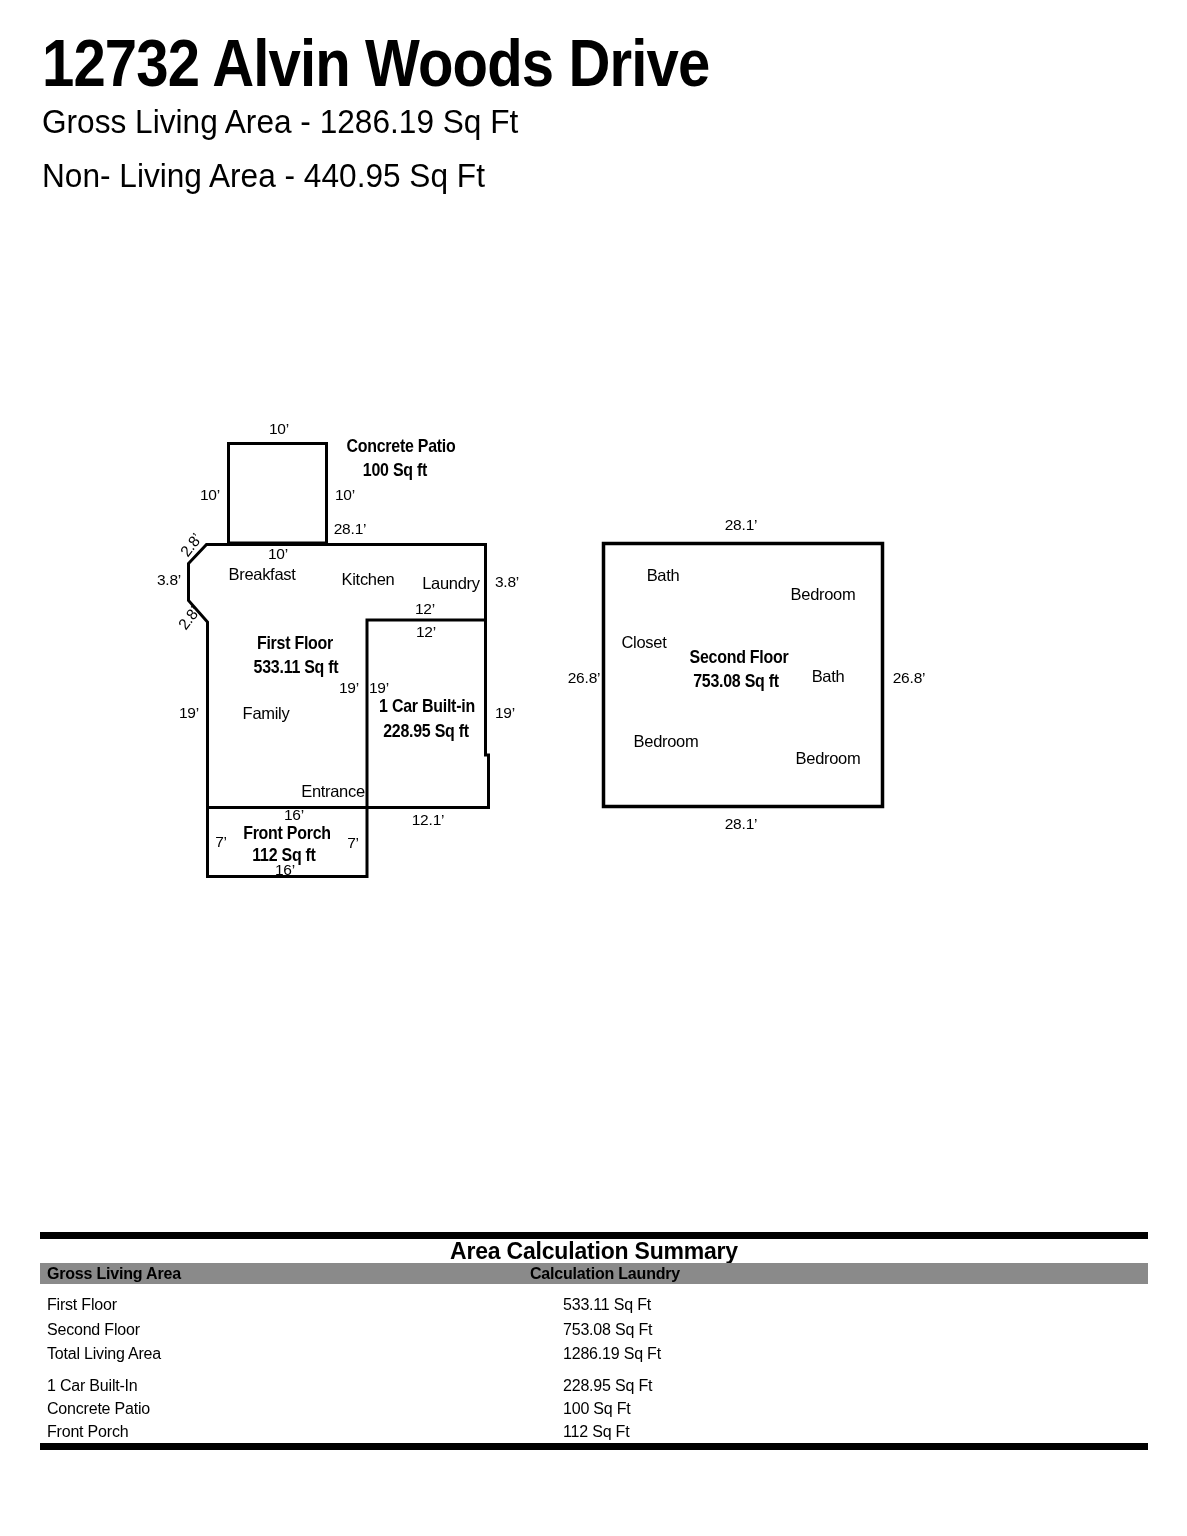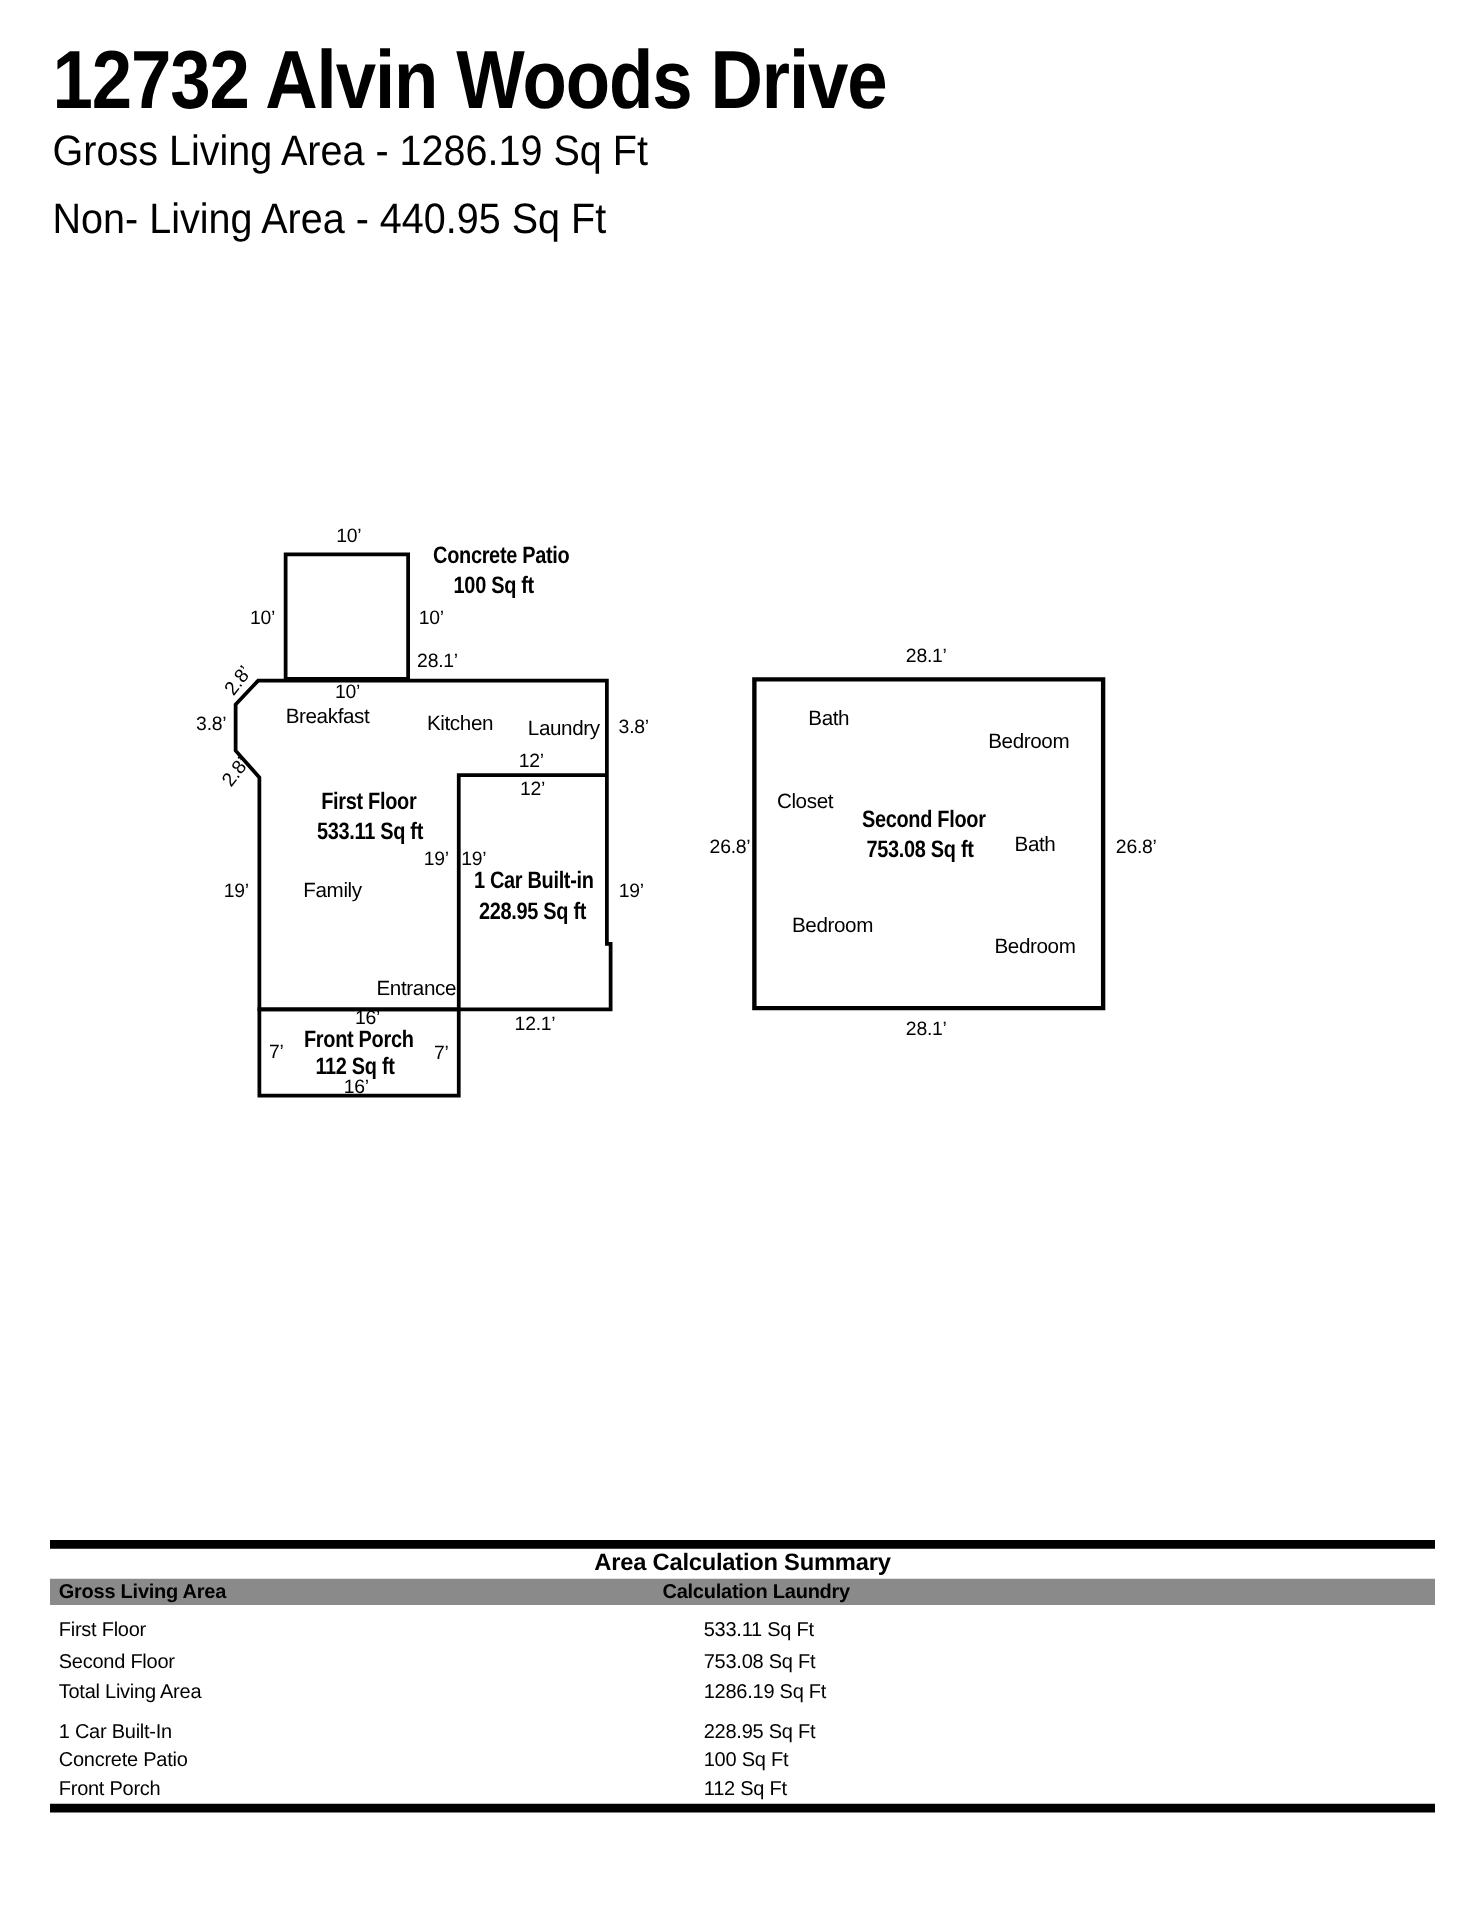--- a/index.html
+++ b/index.html
@@ -16,21 +16,21 @@
       transform:translate(-50%,-50%);line-height:1;}
   .rm{position:absolute;font-size:16.5px;letter-spacing:-0.3px;white-space:nowrap;
       transform:translate(-50%,-50%);line-height:1;}
   .plb{position:absolute;font-size:19px;font-weight:700;letter-spacing:-0.3px;white-space:nowrap;
       transform:translate(-50%,-50%) scaleX(0.84);line-height:1;}
   .rot{transform:translate(-50%,-50%) rotate(-52deg);}
   svg.plan{position:absolute;left:0;top:0;pointer-events:none;}
   
   .tbl{position:absolute;left:40px;top:1232px;width:1108px;}
   .bar{height:7px;background:#000;}
-  .tbl-title{height:24px;line-height:24px;text-align:center;font-size:19px;font-weight:700;letter-spacing:-0.2px;}
+  .tbl-title{height:24px;line-height:24px;text-align:center;font-size:23px;font-weight:700;letter-spacing:-0.2px;}
   .grayrow{position:relative;height:21px;line-height:21px;background:#8a8a8a;font-weight:700;font-size:16px;letter-spacing:-0.2px;}
   .grayrow .l{position:absolute;left:7px;top:0;}
   .grayrow .c{position:absolute;left:490px;top:0;}
   .rows1{margin-top:9px;} .rows2{margin-top:7px;}
   .trow{position:relative;height:24.5px;line-height:24.5px;font-size:16px;letter-spacing:-0.2px;}
   .rows2 .trow{height:23.2px;line-height:23.2px;}
   .trow .l{position:absolute;left:7px;top:0;}
   .trow .v{position:absolute;left:523px;top:0;}
   .totrow{font-weight:400;}
 </style>

